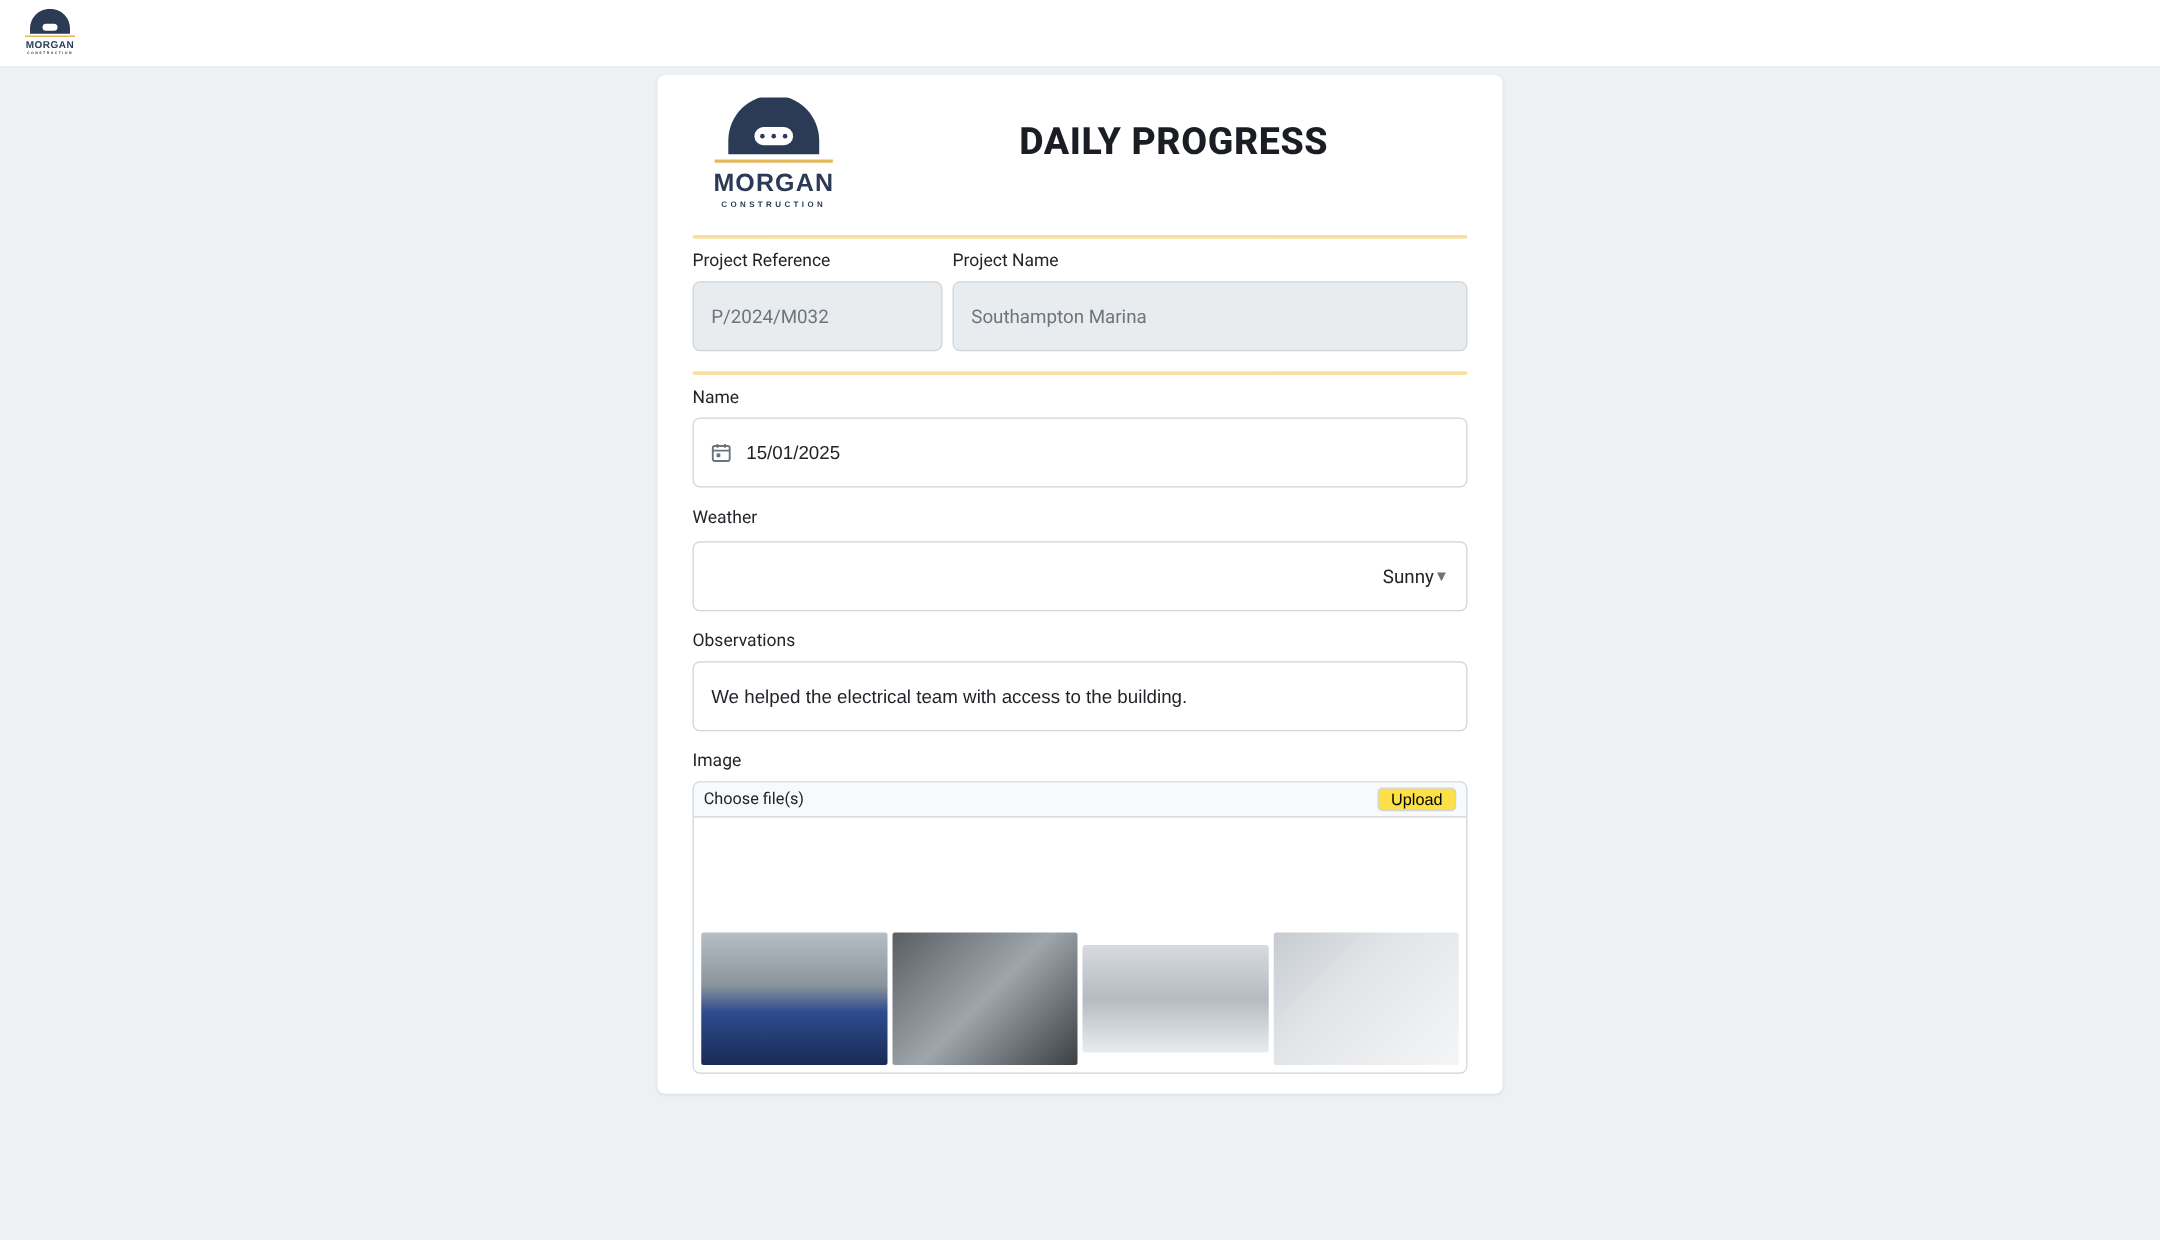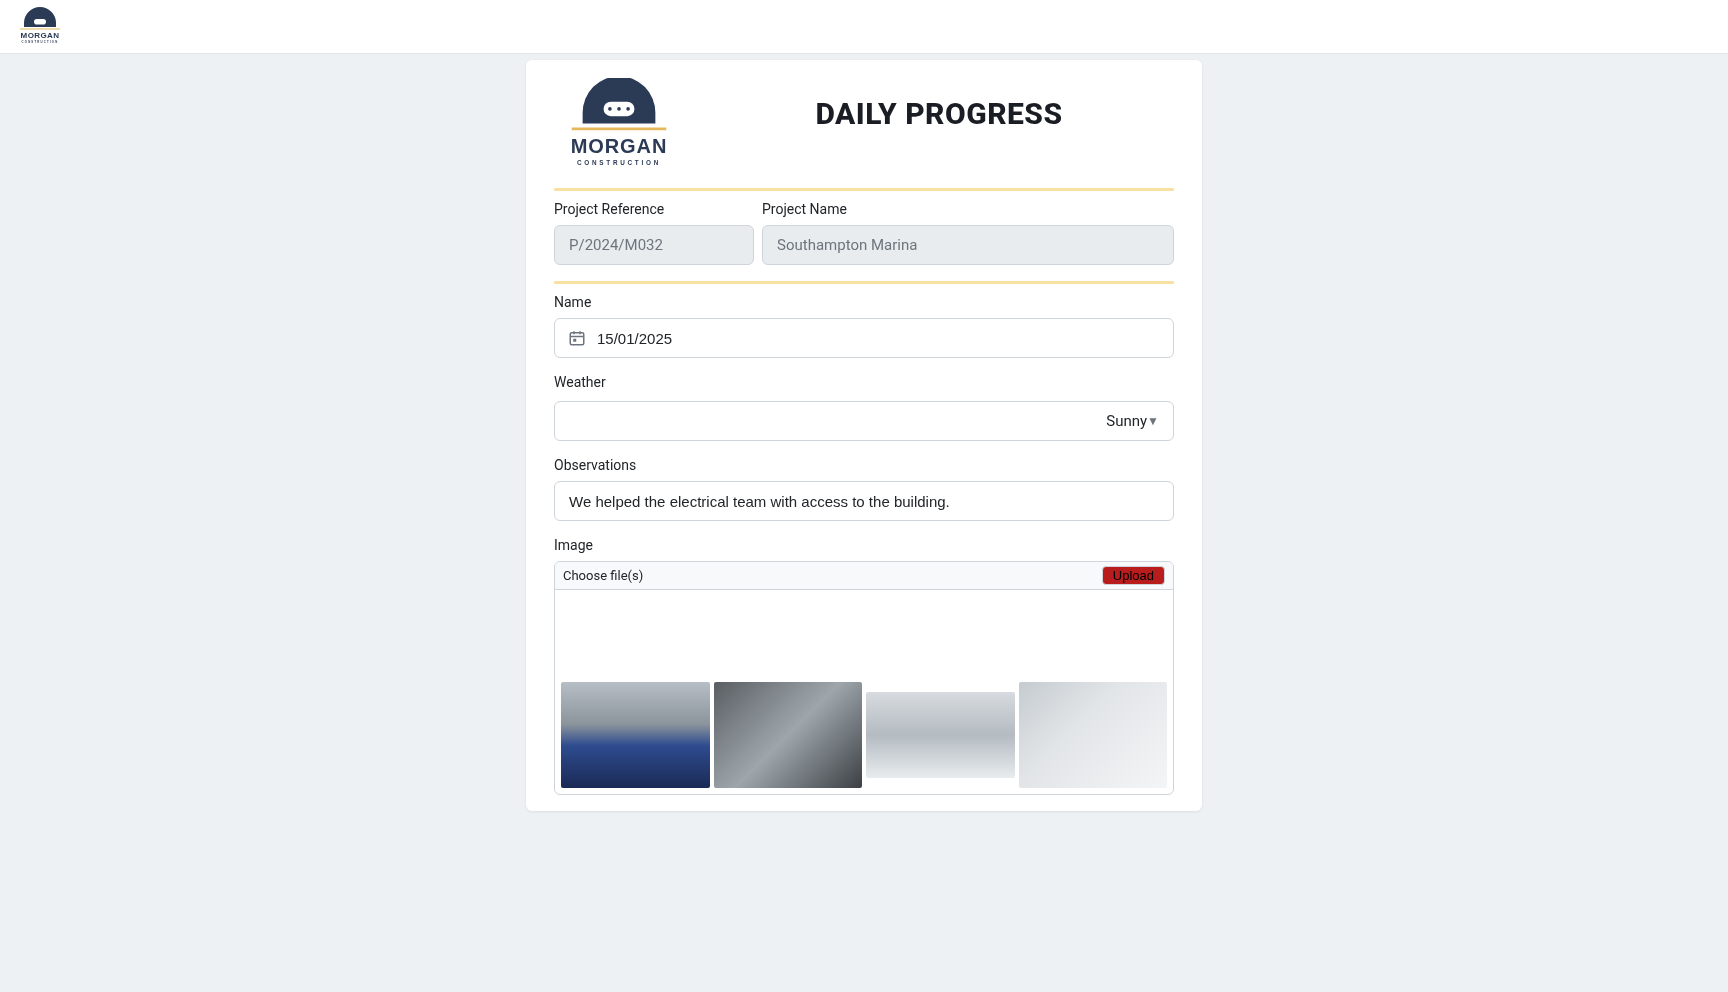--- a/index.html
+++ b/index.html
@@ -70,21 +70,21 @@
   .field { display:flex; flex-direction:column; }
   .field.half { flex: 0 0 calc(30% ); }
   .field.grow { flex: 1; }
   .label {
     font-size: 14px;
     margin-bottom: 8px;
     color: #212529;
   }
   .input, .readonly, .select, .date-input {
     width: 100%;
-    height: 40px;
+    height: 56px;
     border: 1px solid #ced4da;
     border-radius: 6px;
     padding: 0 14px;
     font-size: 15px;
     color: #212529;
     background: #fff;
   }
   .readonly {
     background: #e9ecef;
     color: #6c757d;
@@ -122,21 +122,21 @@
     background: #f8f9fa;
     border-bottom: 1px solid #ced4da;
     height: 28px;
     display: flex;
     align-items: center;
     justify-content: space-between;
     padding: 0 8px;
     font-size: 13px;
   }
   .upload-btn {
-    background: #b91c1c;
+    background: #fde047;
     border: 1px solid #ced4da;
     border-radius: 4px;
     padding: 1px 10px;
     font-size: 13px;
     cursor: pointer;
   }
   .thumbs {
     min-height: 200px;
     padding: 92px 6px 6px;
     display: grid;

